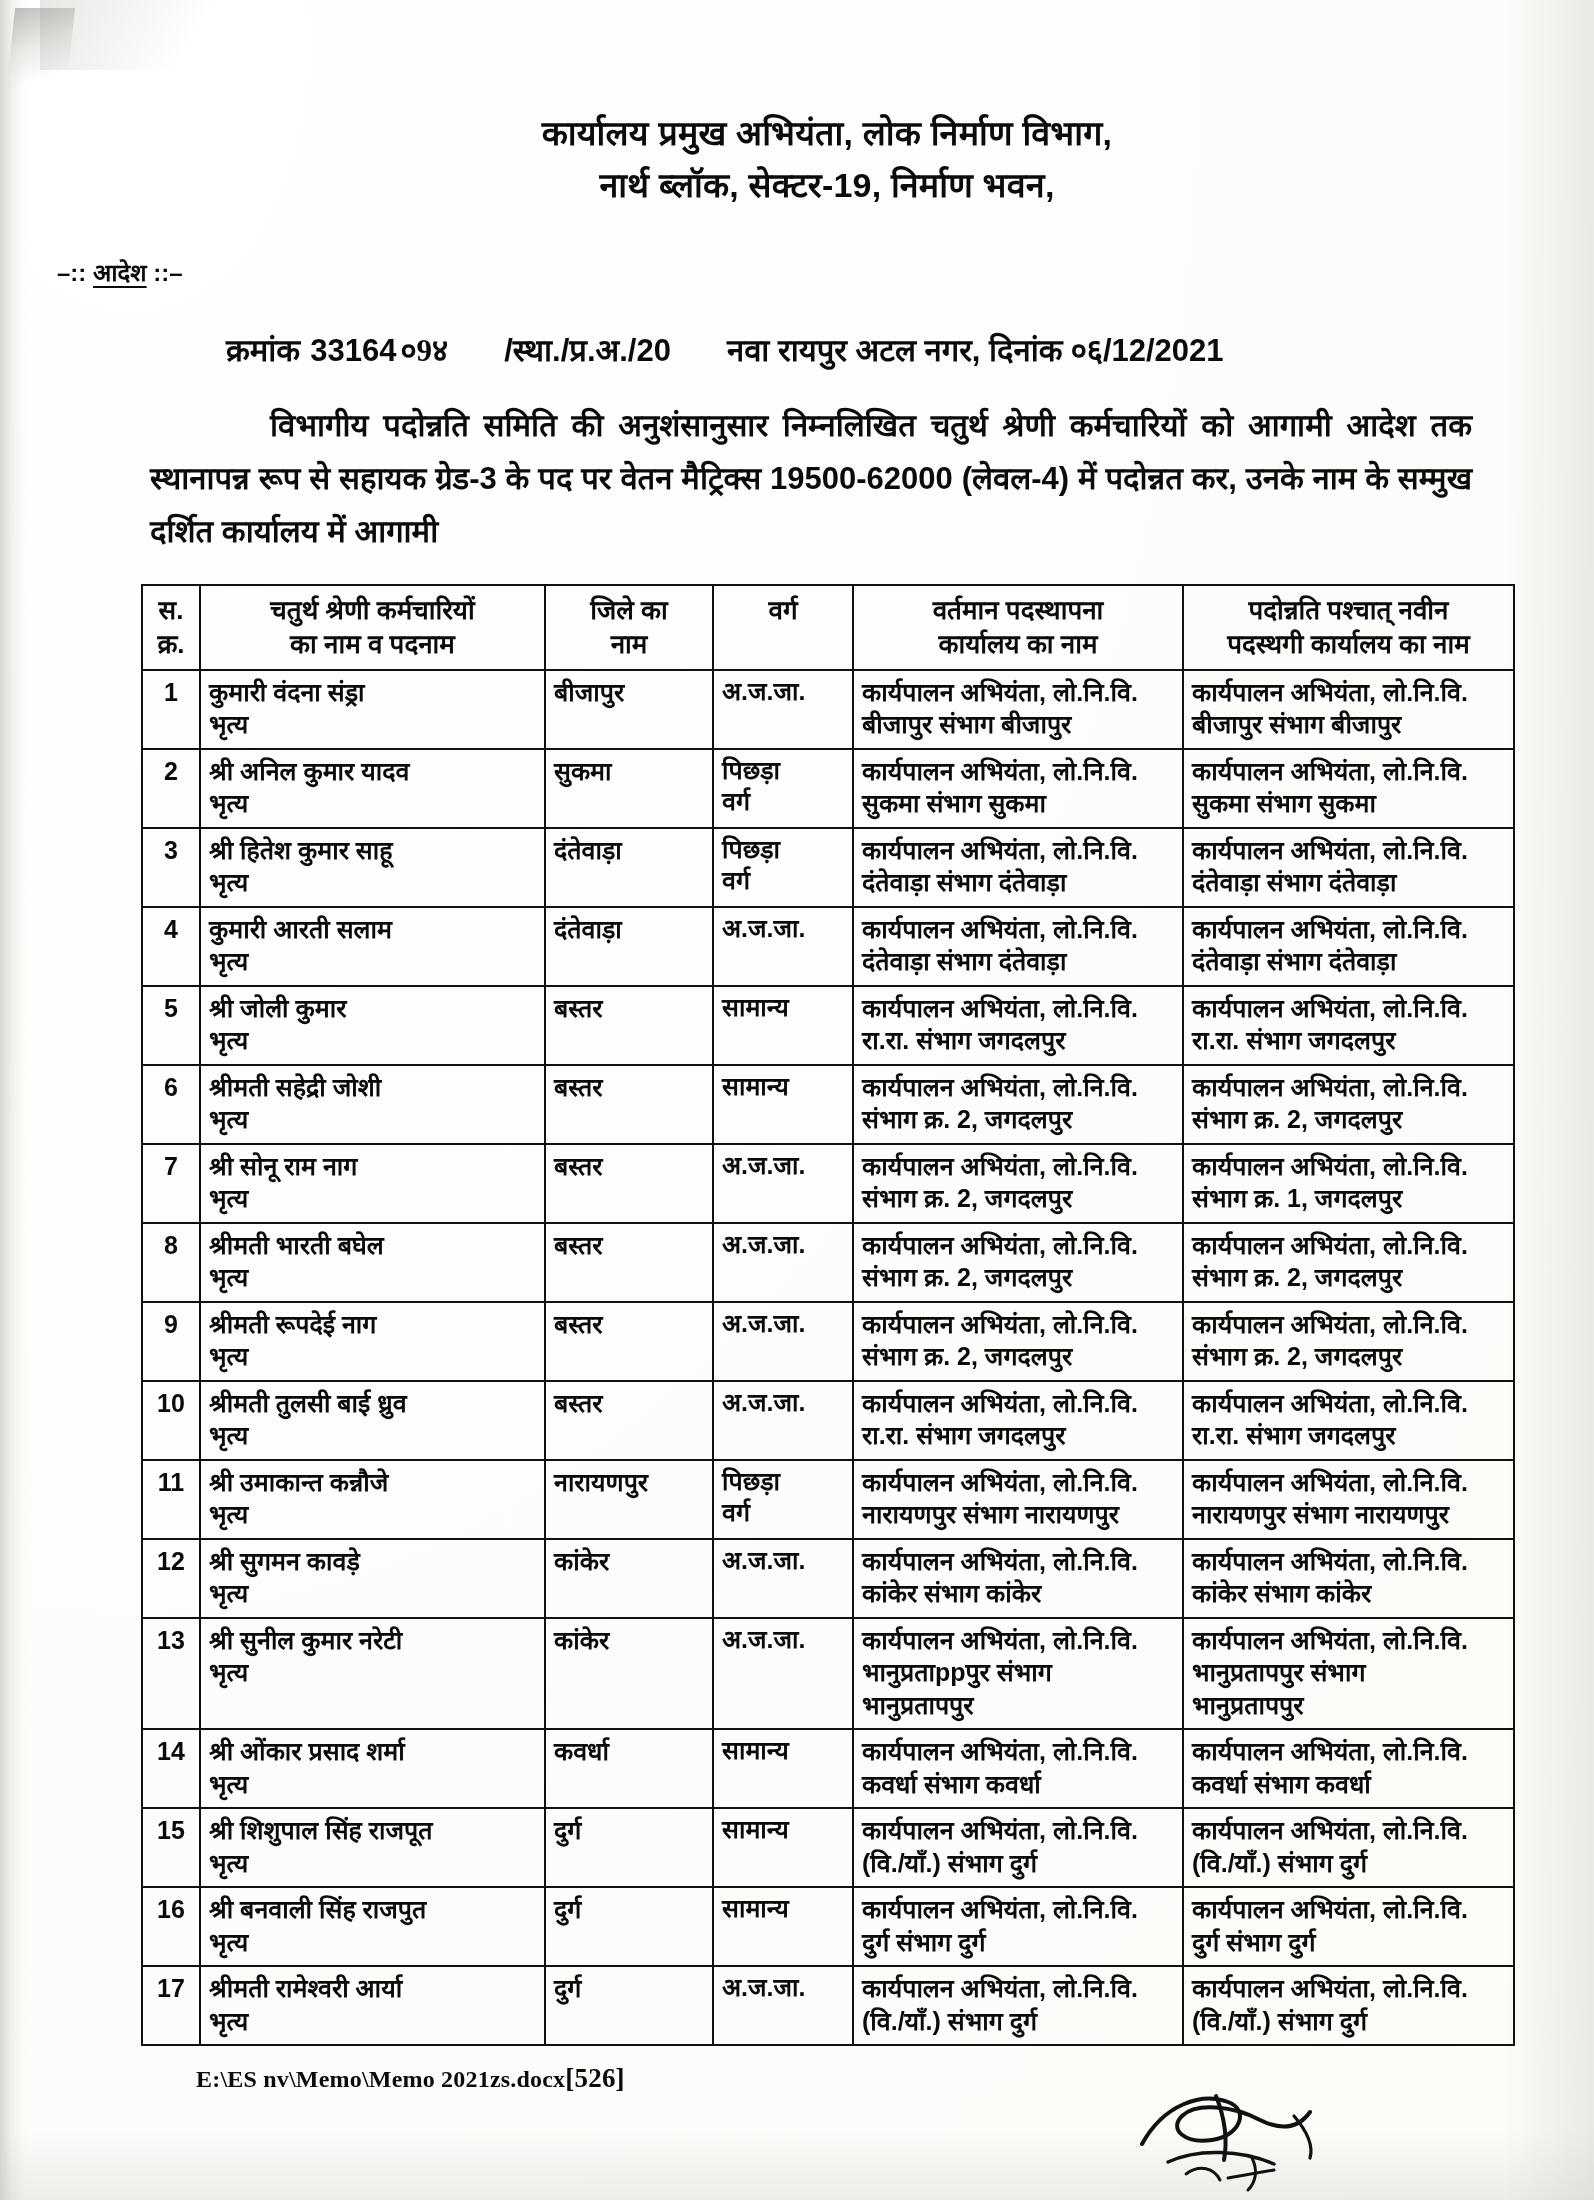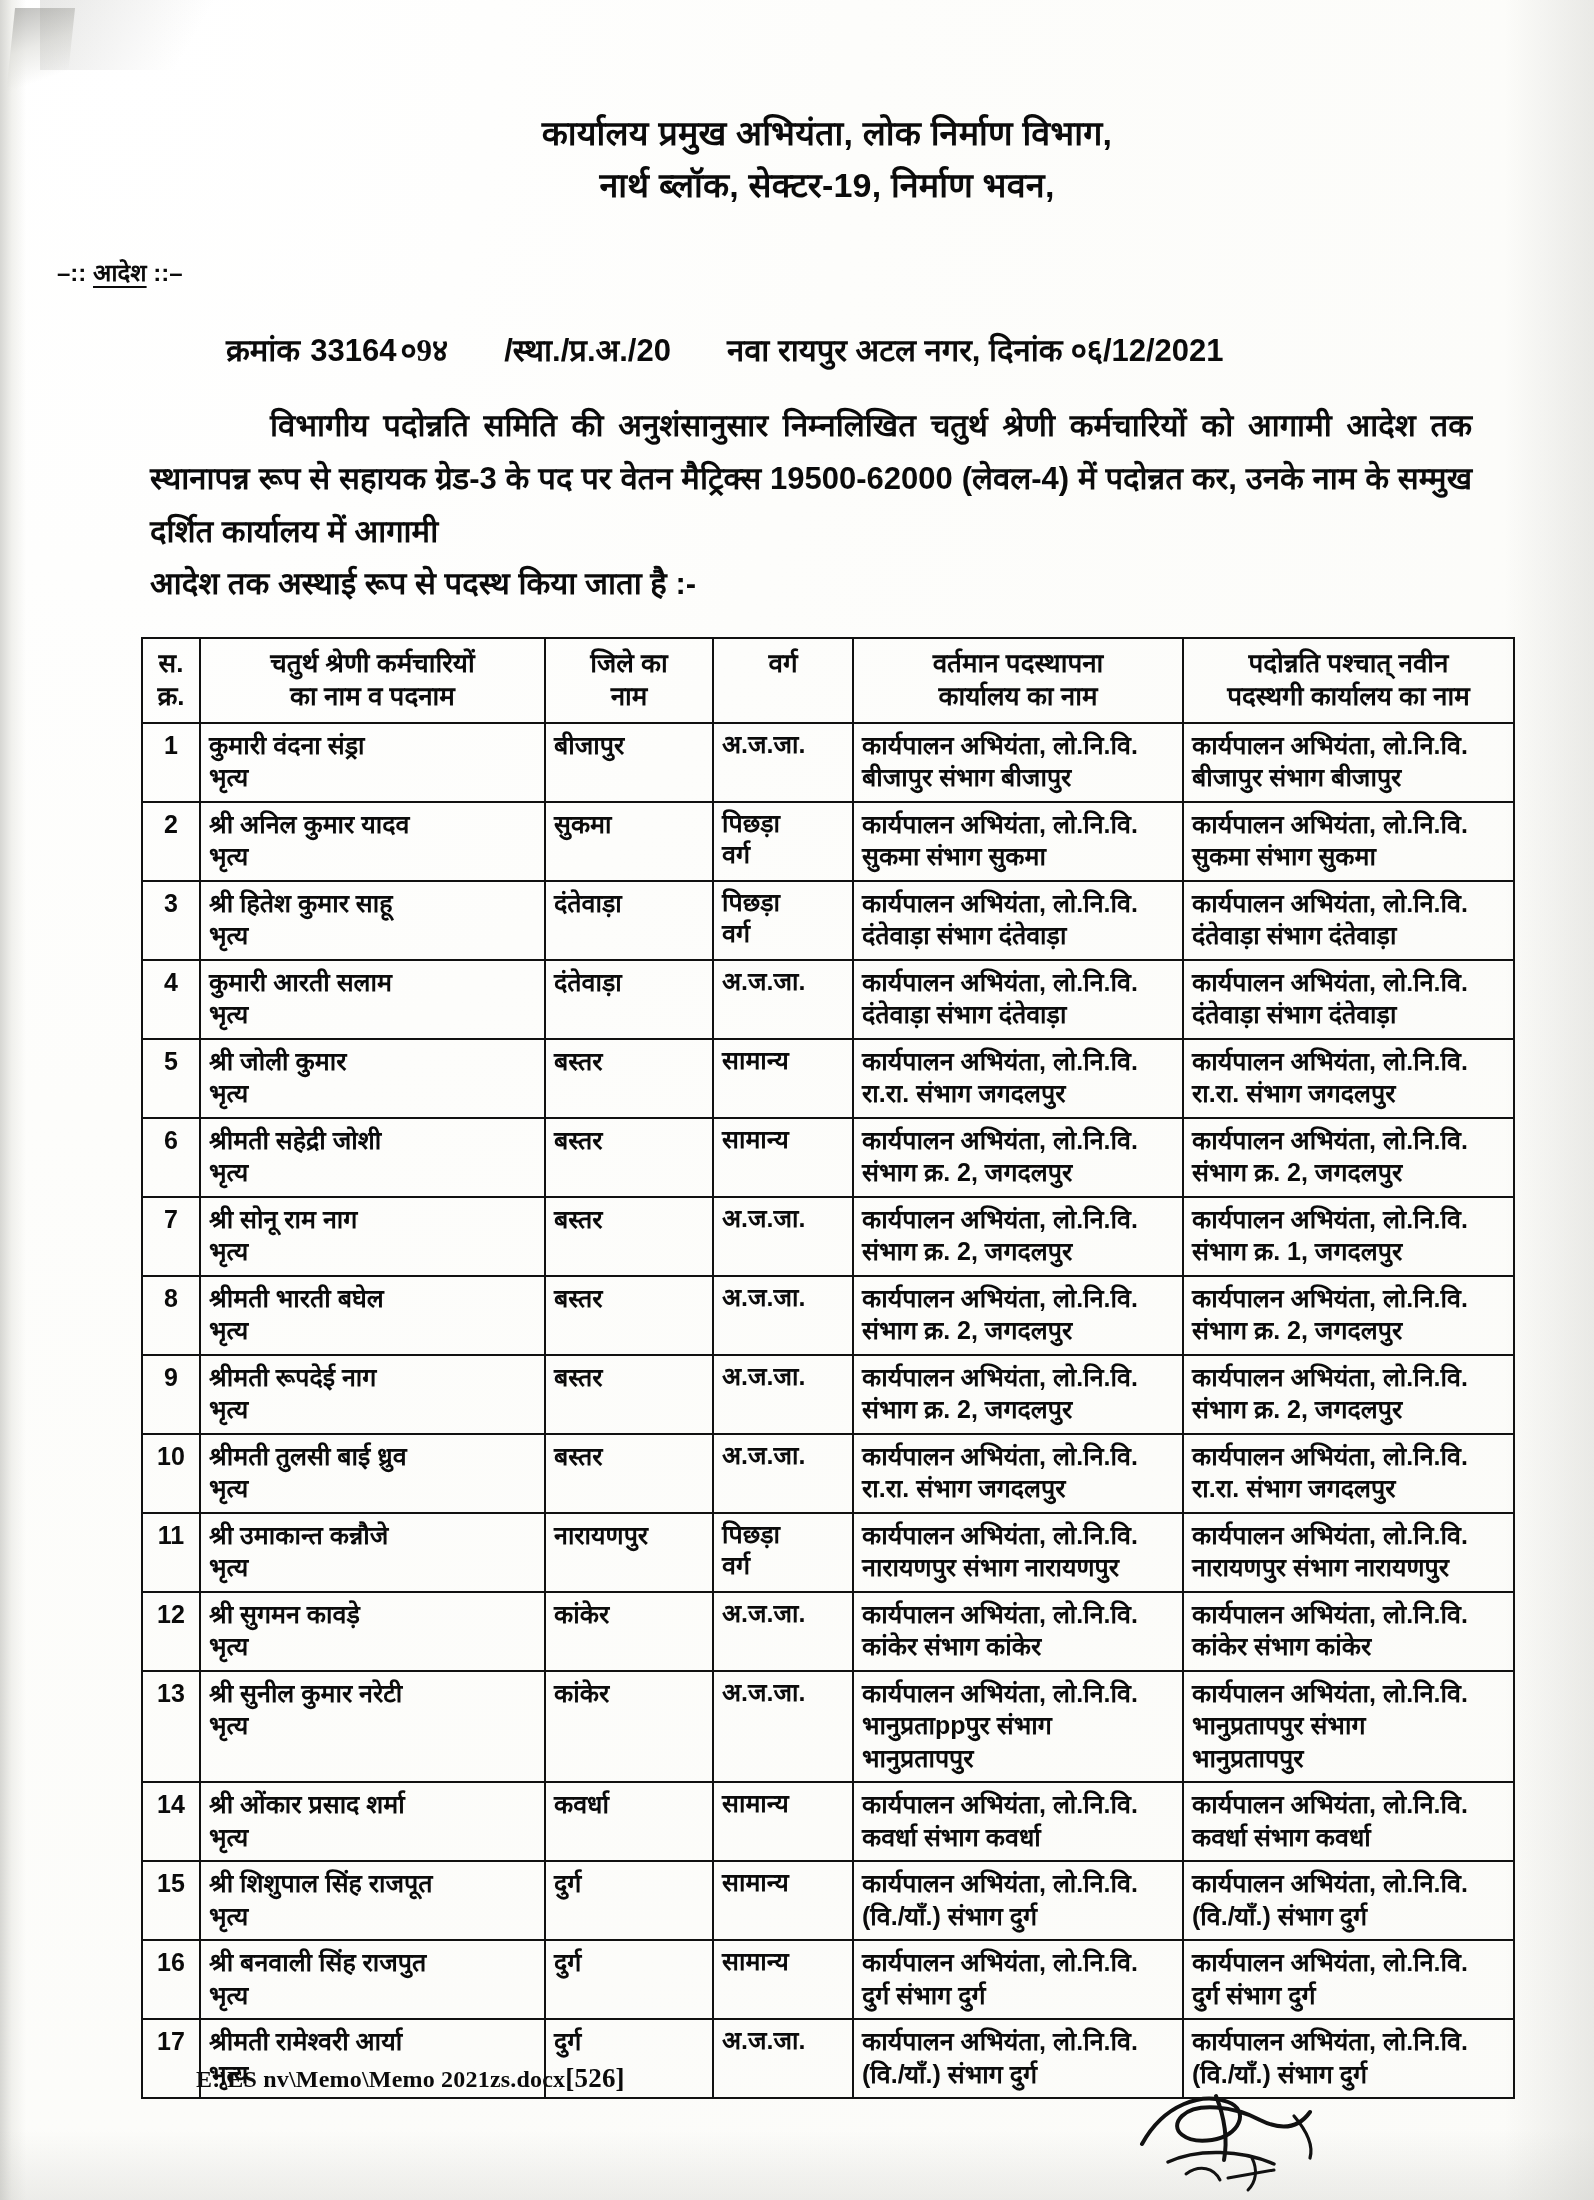--- a/index.html
+++ b/index.html
@@ -225,21 +225,20 @@
       <span class="ref-mid">/स्था./प्र.अ./20</span>
       <span class="ref-place">नवा रायपुर अटल नगर, दिनांक</span>
       <span class="ref-date-hand">०६</span>
       <span>/12/2021</span>
     </div>
 
     <div class="para">
       <span class="indent"></span><span>विभागीय पदोन्नति समिति की अनुशंसानुसार निम्नलिखित चतुर्थ श्रेणी कर्मचारियों</span>
       <span>को आगामी आदेश तक स्थानापन्न रूप से सहायक ग्रेड-3 के पद पर वेतन मैट्रिक्स</span>
       <span>19500-62000 (लेवल-4) में पदोन्नत कर, उनके नाम के सम्मुख दर्शित कार्यालय में आगामी</span>
-      <div class="lastline">आदेश तक अस्थाई रूप से पदस्थ किया जाता है :-</div>
     </div>
 
     <div class="table-wrap">
       <table class="order-table">
         <colgroup>
           <col class="c-sn">
             <col class="c-name">
             <col class="c-dist">
           <col class="c-cat">
             <col class="c-cur">

